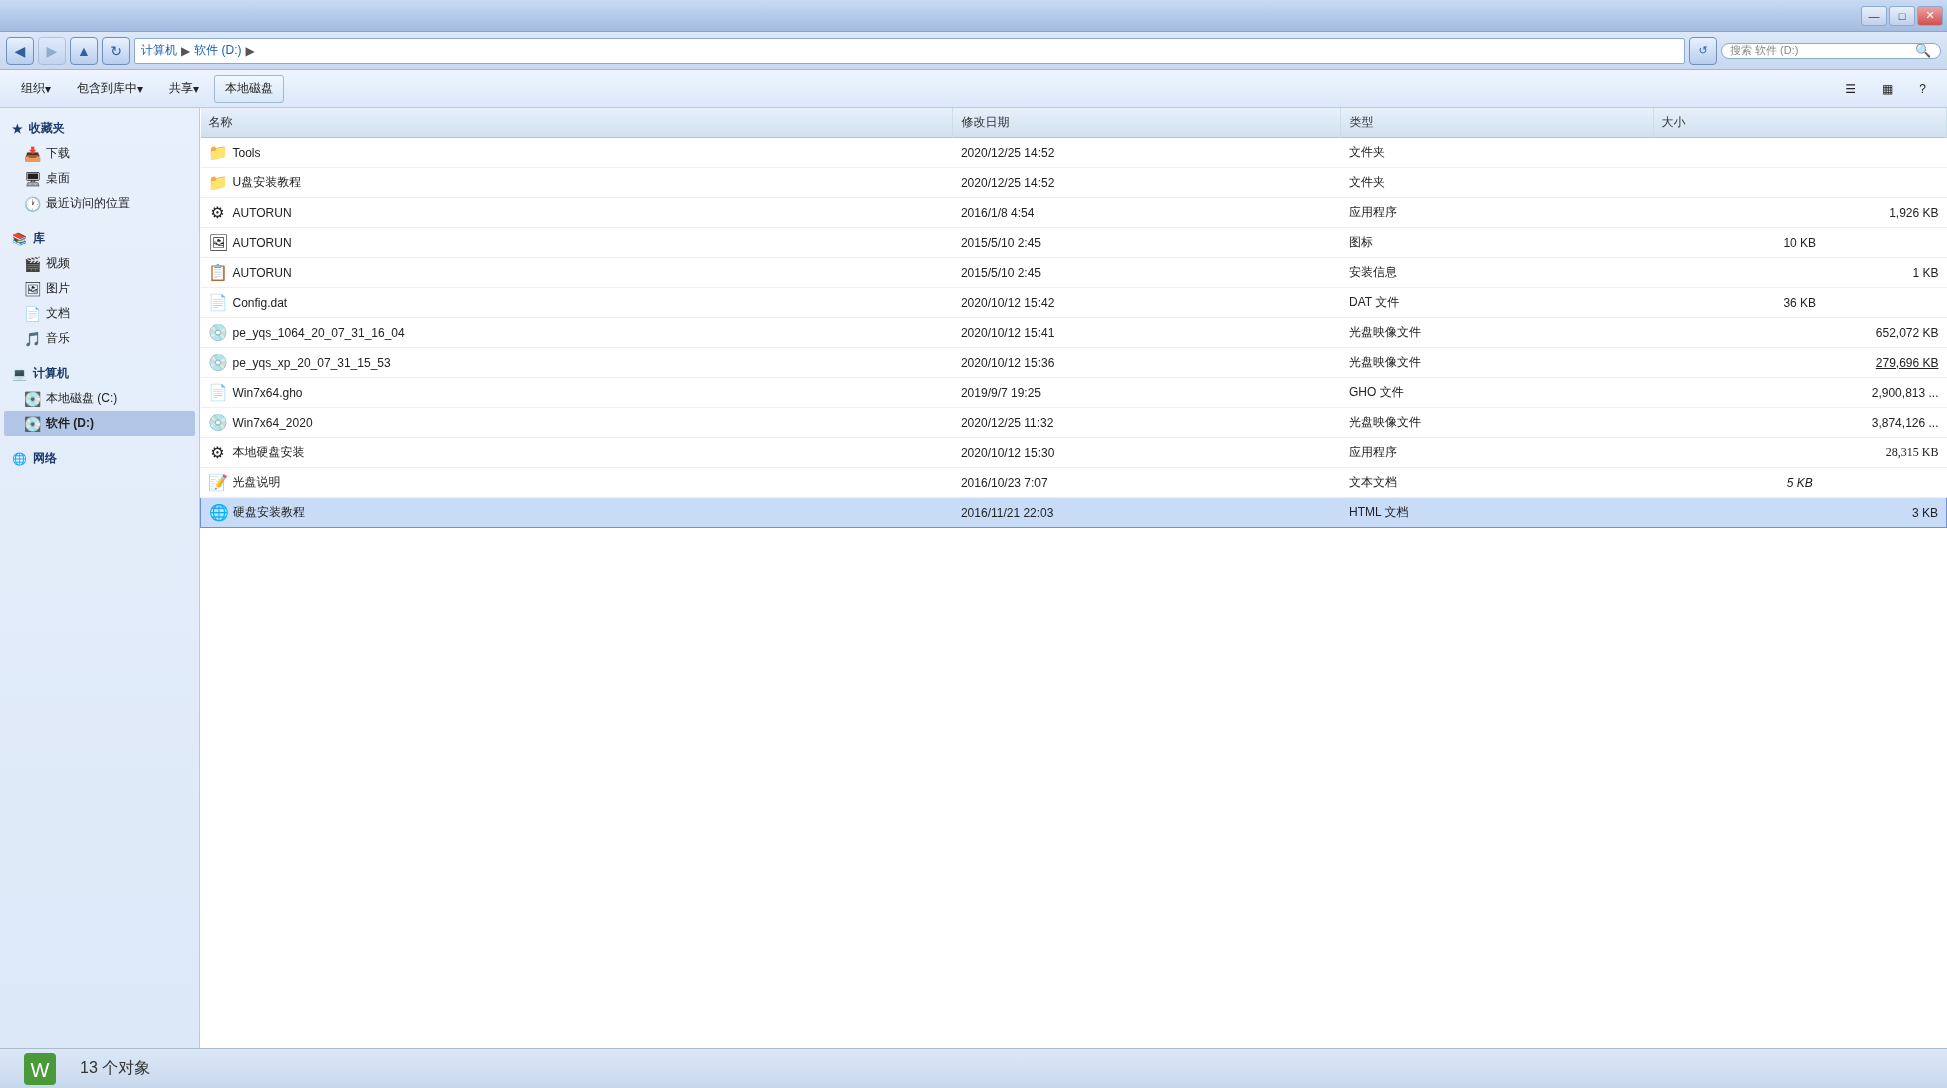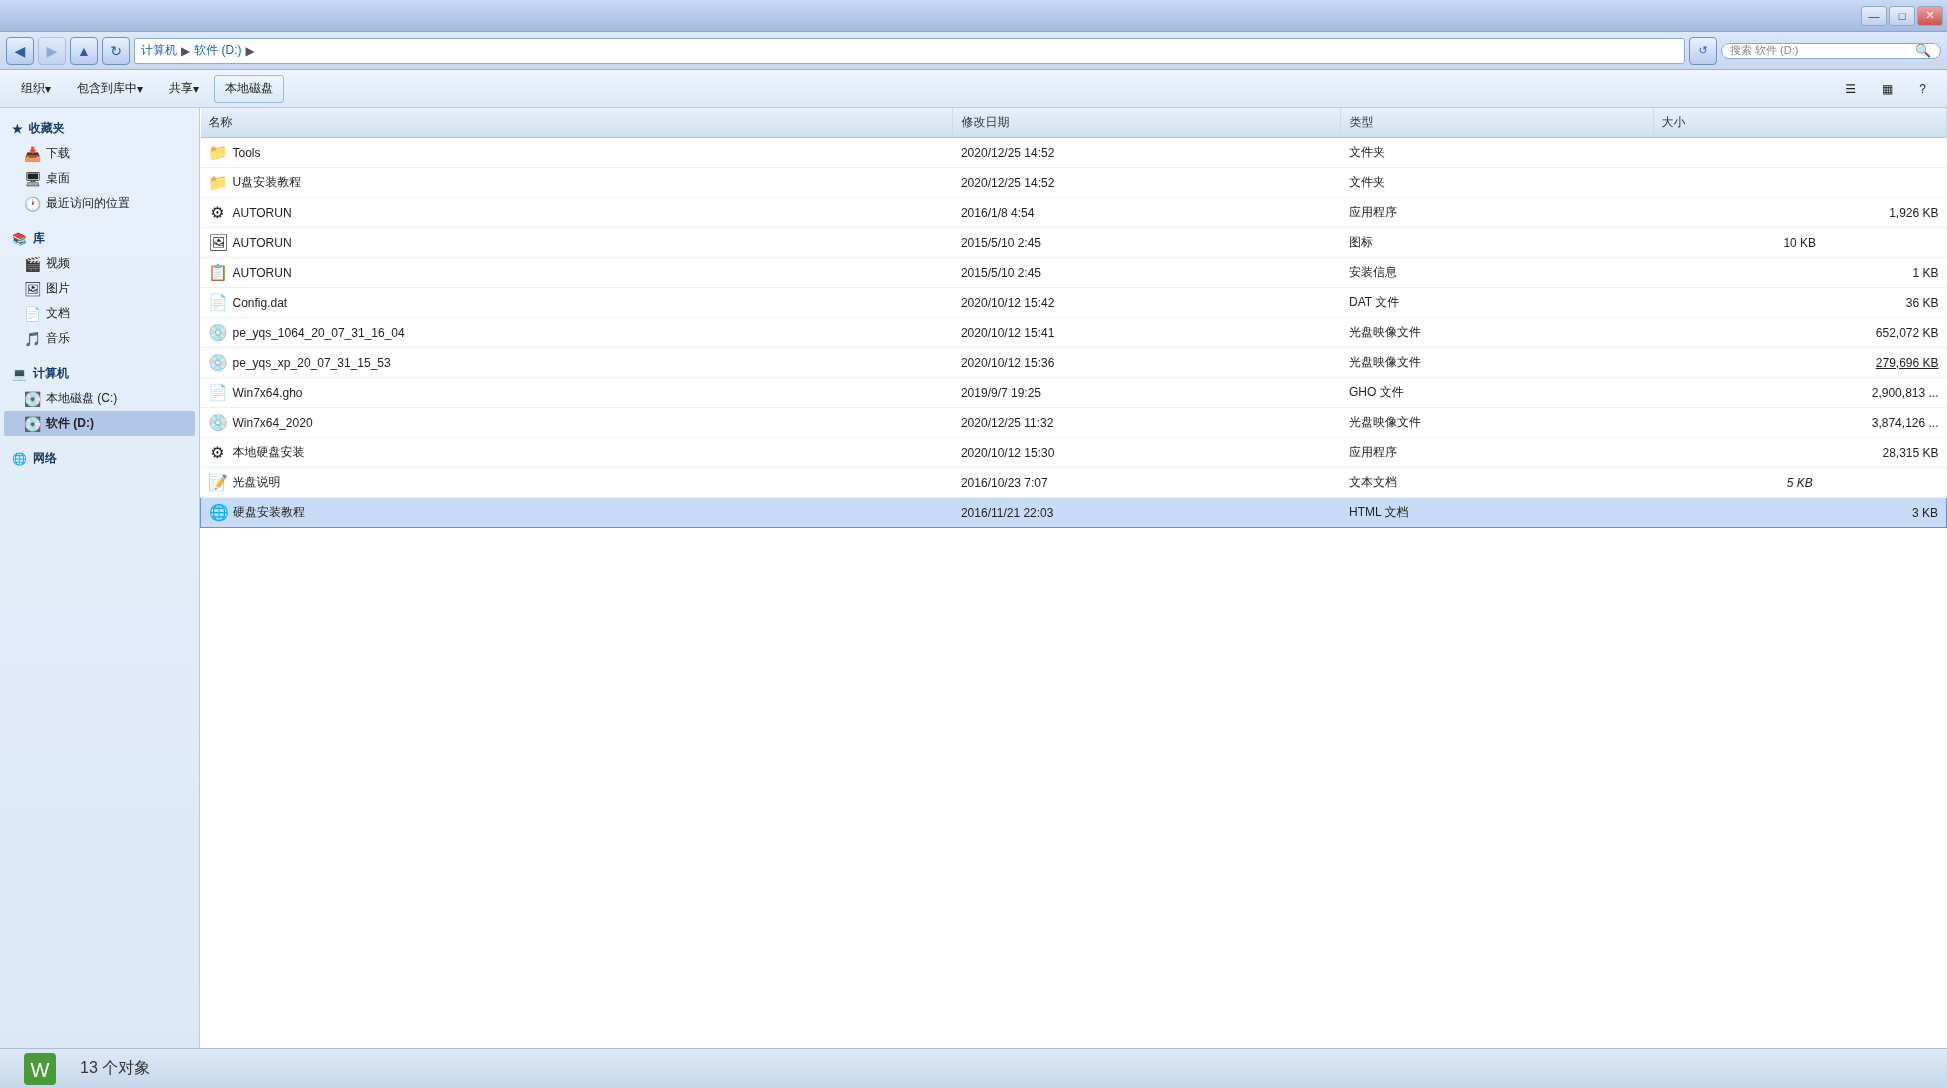--- a/index.html
+++ b/index.html
@@ -443,21 +443,21 @@
           </tr>
           <tr>
             <td>
               <div class="file-name-cell">
                 <span class="file-icon">📄</span>
                 <span>Config.dat</span>
               </div>
             </td>
             <td>2020/10/12 15:42</td>
             <td>DAT 文件</td>
-            <td style="text-align: right;">36 KB</td>
+            <td style="text-align: center;">36 KB</td>
           </tr>
           <tr>
             <td>
               <div class="file-name-cell">
                 <span class="file-icon">💿</span>
                 <span>pe_yqs_1064_20_07_31_16_04</span>
               </div>
             </td>
             <td>2020/10/12 15:41</td>
             <td>光盘映像文件</td>
@@ -498,21 +498,21 @@
           </tr>
           <tr>
             <td>
               <div class="file-name-cell">
                 <span class="file-icon">⚙</span>
                 <span>本地硬盘安装</span>
               </div>
             </td>
             <td>2020/10/12 15:30</td>
             <td>应用程序</td>
-            <td style="text-align: right;">28,315 KB</td>
+            <td style="text-align: right; font-family: Liberation Serif, serif;">28,315 KB</td>
           </tr>
           <tr>
             <td>
               <div class="file-name-cell">
                 <span class="file-icon">📝</span>
                 <span>光盘说明</span>
               </div>
             </td>
             <td>2016/10/23 7:07</td>
             <td>文本文档</td>

